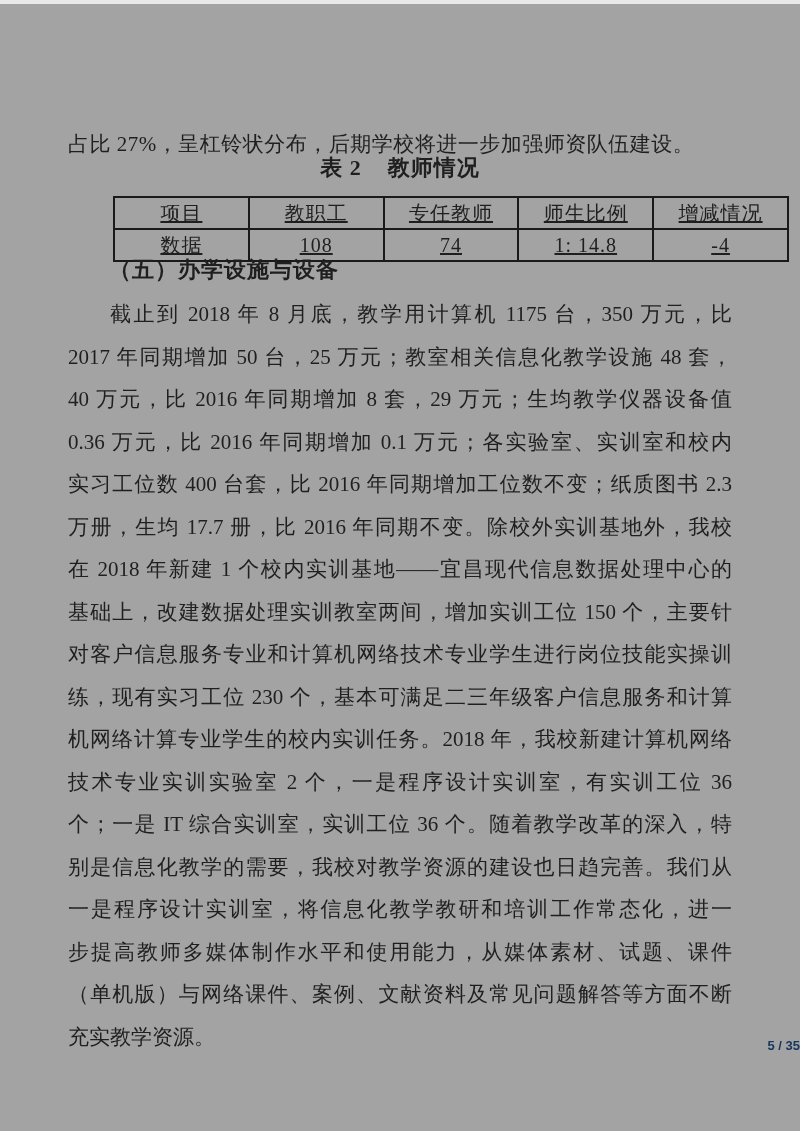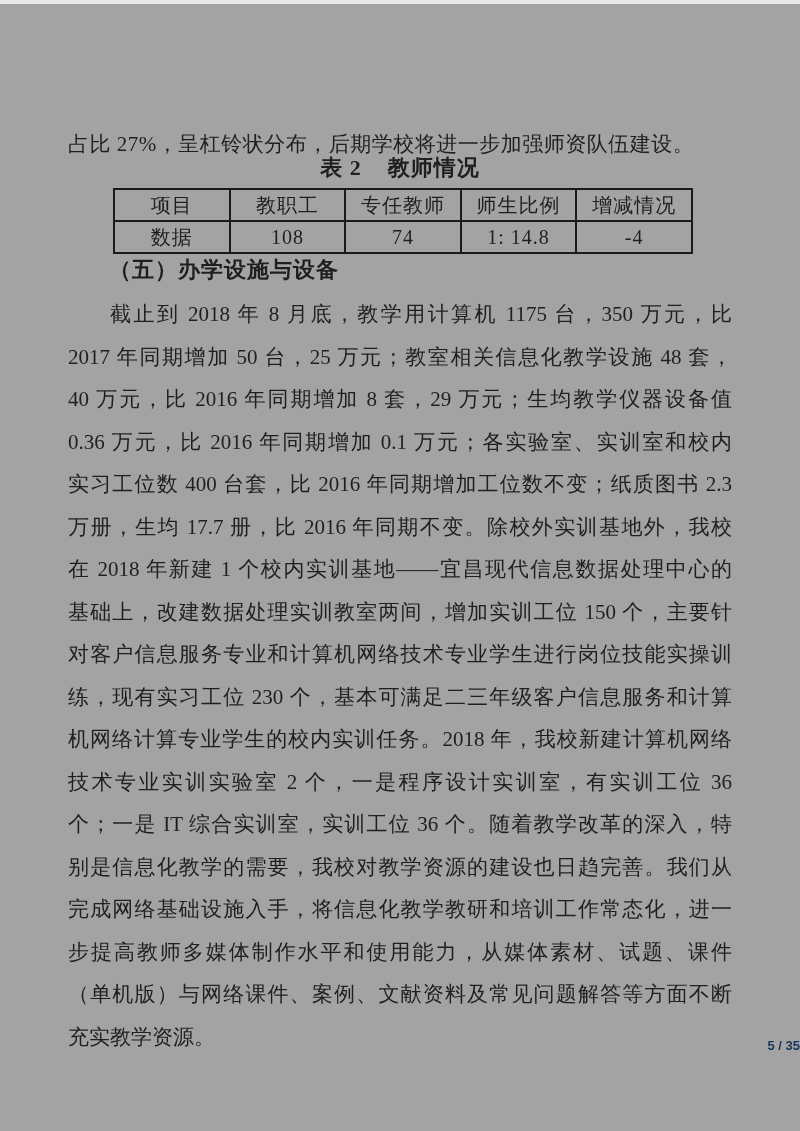--- a/index.html
+++ b/index.html
@@ -30,24 +30,25 @@
     width: 100%;
     text-align: center;
     font-size: 22px;
     font-weight: 700;
     letter-spacing: 1px;
   }
   .caption .cap-title { margin-left: 26px; }
   table.teacher {
     position: absolute;
     left: 113px;
-    top: 184px;
-    width: 580px;
+    top: 192px;
+    width: 676px;
     border-collapse: collapse;
     table-layout: fixed;
+    text-decoration: underline;
   }
   table.teacher th, table.teacher td {
     border: 2px solid #1a1a1a;
     height: 30px;
     padding: 0;
     text-align: center;
     vertical-align: middle;
     font-size: 20px;
     font-weight: 400;
     letter-spacing: 1px;
@@ -130,21 +131,21 @@
     <div class="line">实习工位数 400 台套，比 2016 年同期增加工位数不变；纸质图书 2.3</div>
     <div class="line">万册，生均 17.7 册，比 2016 年同期不变。除校外实训基地外，我校</div>
     <div class="line">在 2018 年新建 1 个校内实训基地——宜昌现代信息数据处理中心的</div>
     <div class="line">基础上，改建数据处理实训教室两间，增加实训工位 150 个，主要针</div>
     <div class="line">对客户信息服务专业和计算机网络技术专业学生进行岗位技能实操训</div>
     <div class="line">练，现有实习工位 230 个，基本可满足二三年级客户信息服务和计算</div>
     <div class="line">机网络计算专业学生的校内实训任务。2018 年，我校新建计算机网络</div>
     <div class="line">技术专业实训实验室 2 个，一是程序设计实训室，有实训工位 36</div>
     <div class="line">个；一是 IT 综合实训室，实训工位 36 个。随着教学改革的深入，特</div>
     <div class="line">别是信息化教学的需要，我校对教学资源的建设也日趋完善。我们从</div>
-    <div class="line">完成网络基础设施入手，将信息化教学教研和培训工作常态化，进一</div>
+    <div class="line">一是程序设计实训室，将信息化教学教研和培训工作常态化，进一</div>
     <div class="line">步提高教师多媒体制作水平和使用能力，从媒体素材、试题、课件</div>
     <div class="line">（单机版）与网络课件、案例、文献资料及常见问题解答等方面不断</div>
     <div class="line last">充实教学资源。</div>
   </div>
 
   <div class="footer">
     <span>5 / 35</span>
   </div>
 
 </div>

